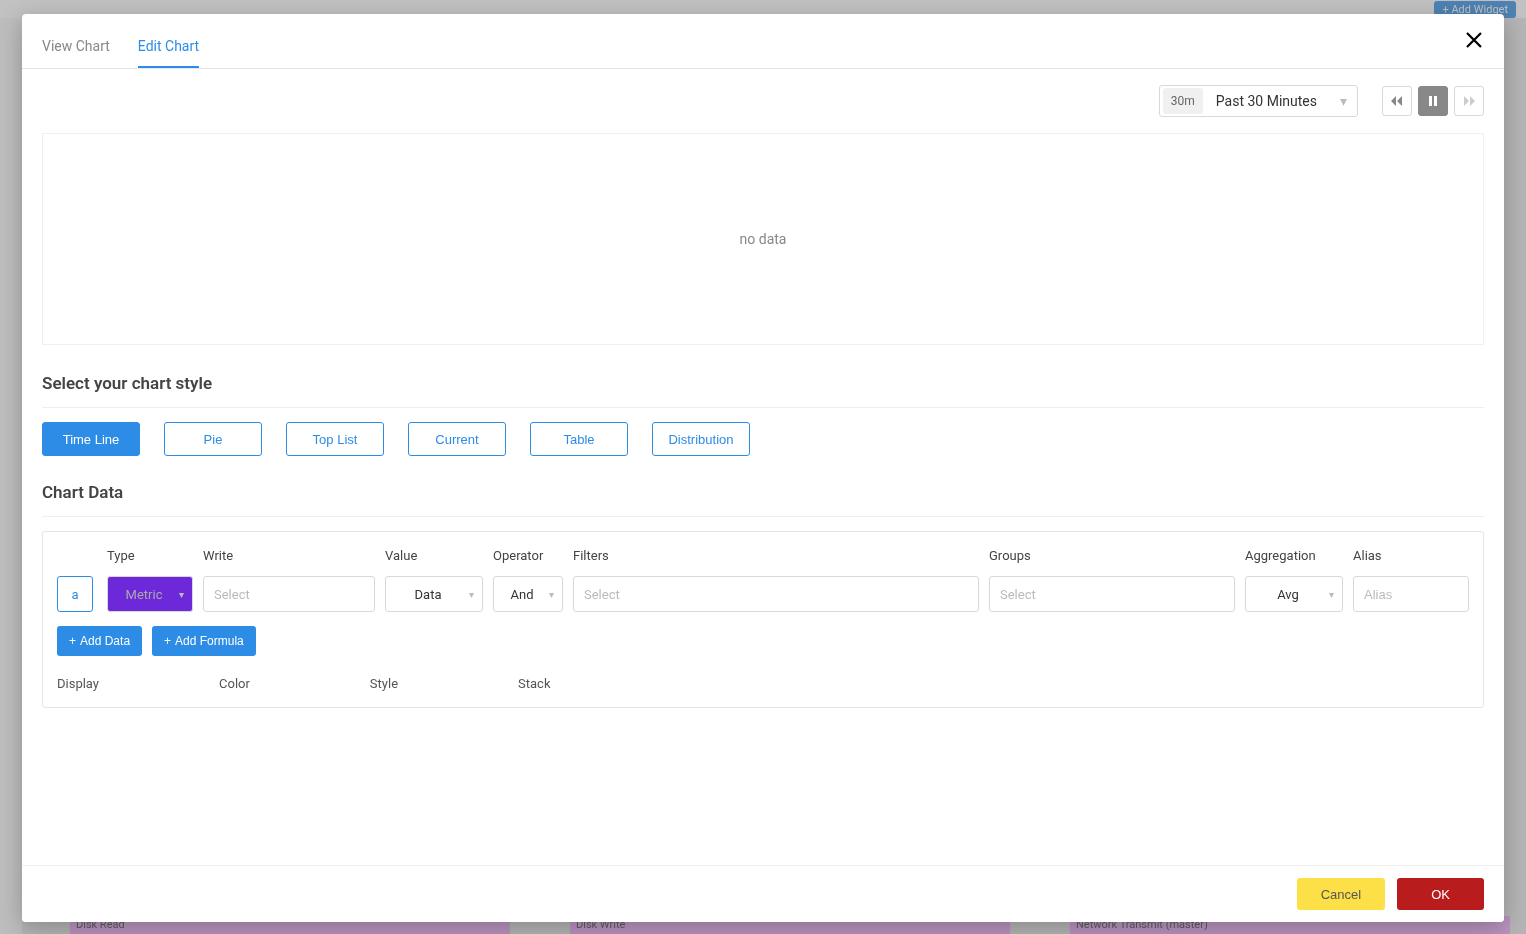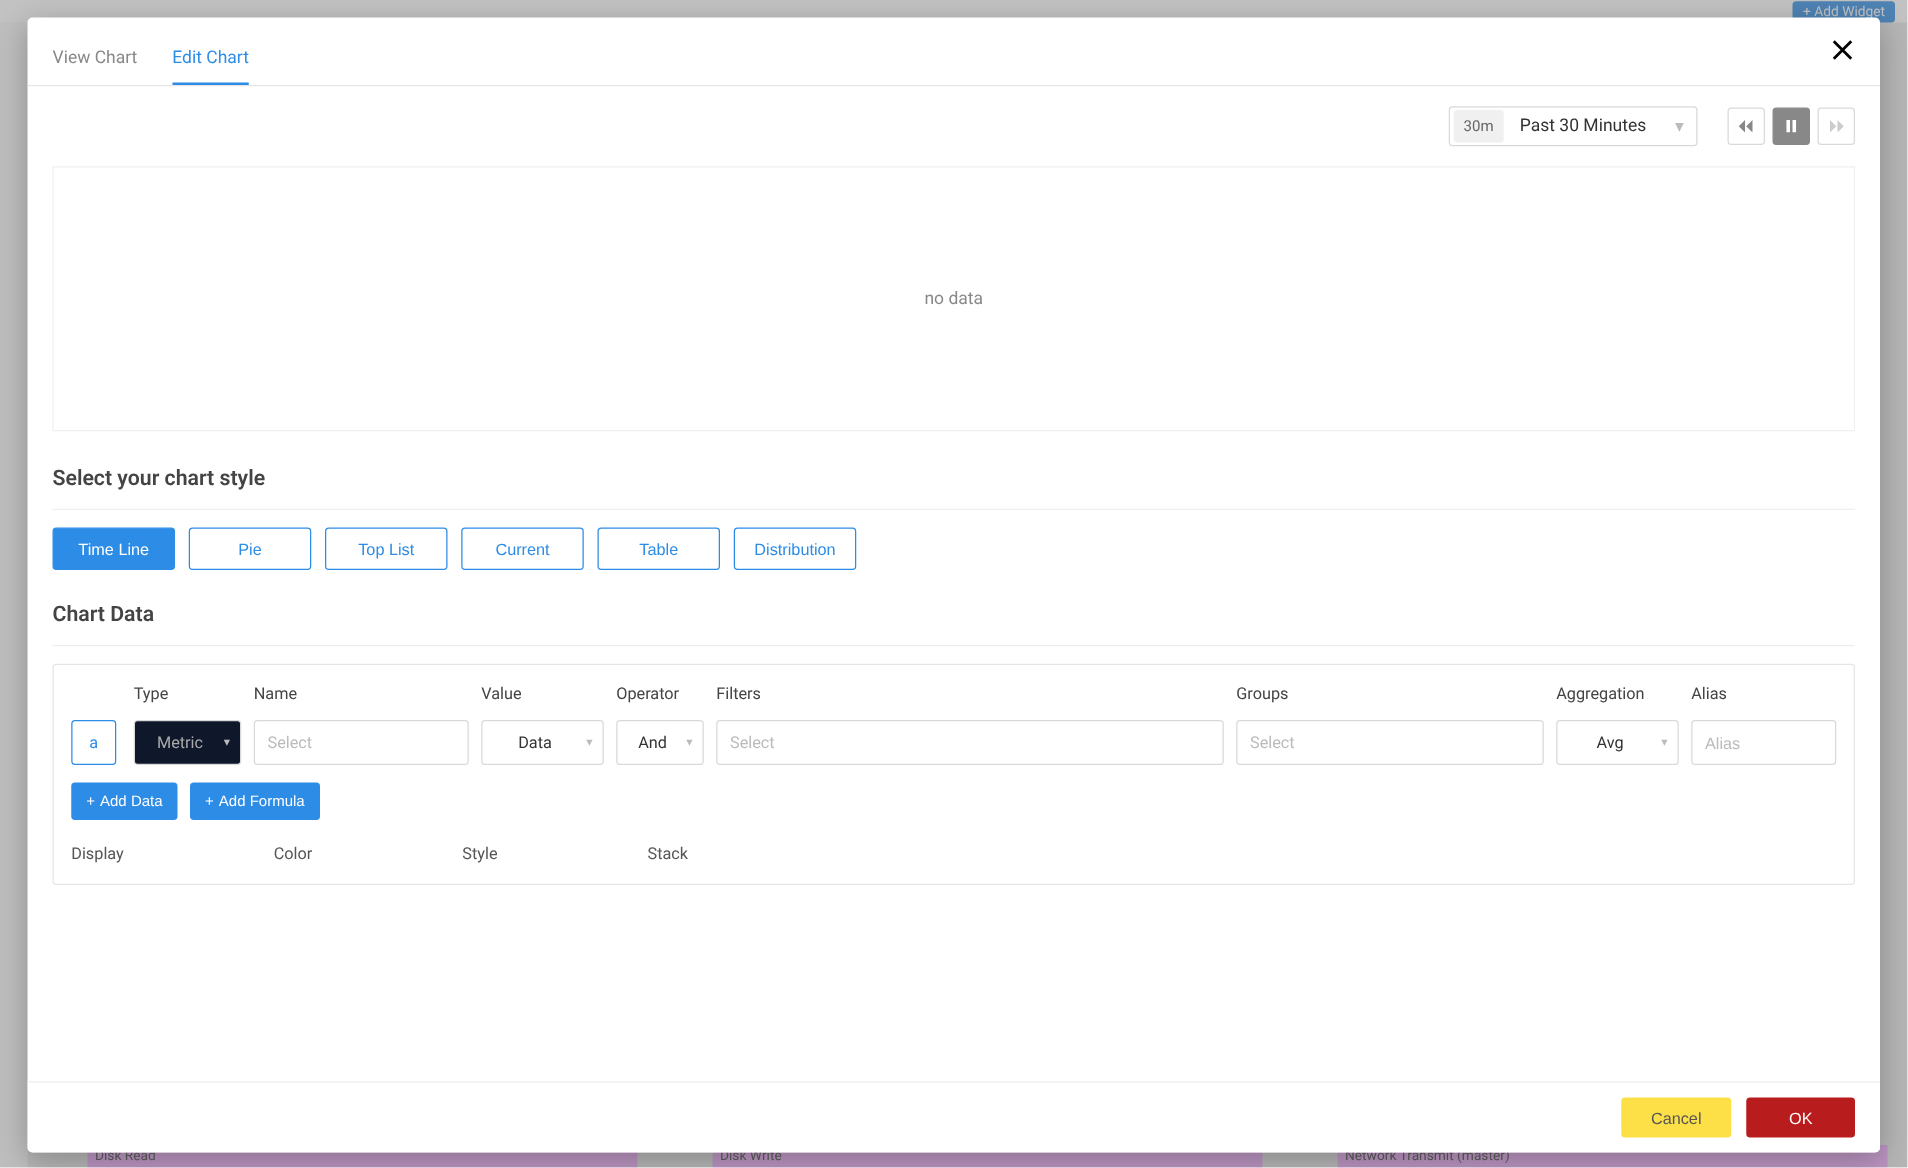--- a/index.html
+++ b/index.html
@@ -182,21 +182,21 @@
 }
 .section-title {
   font-size: 17px;
   font-weight: 600;
   color: #444;
   margin-bottom: 14px;
 }
 .hr { border-top: 1px solid #eee; margin-bottom: 14px; }
 .style-buttons {
   display: flex;
-  gap: 11px;
+  gap: 24px;
   margin-bottom: 26px;
 }
 .style-btn {
   min-width: 98px;
   height: 34px;
   border: 1px solid #2d8ce6;
   background: #fff;
   color: #2d8ce6;
   border-radius: 3px;
   font-size: 13px;
@@ -245,21 +245,21 @@
 }
 .cell-select .caret {
   position: absolute;
   right: 8px;
   top: 50%;
   transform: translateY(-50%);
   color: #bbb;
   font-size: 10px;
 }
 .cell-select.center { justify-content: center; padding-right: 22px; }
-.cell-select.disabled { background: #0f172a; color: #aaa; }
+.cell-select.disabled { background: #6d28d9; color: #aaa; }
 .key-chip {
   width: 36px; height: 36px;
   border: 1px solid #2d8ce6;
   color: #2d8ce6;
   border-radius: 3px;
   display: flex; align-items: center; justify-content: center;
   font-size: 13px;
 }
 input.cell-input { outline: none; }
 input.cell-input::placeholder { color: #bbb; }
@@ -396,21 +396,21 @@
           <div class="key-chip">a</div>
         </div>
         <div class="col type-col">
           <div class="col-label">Type</div>
           <div class="cell-select disabled center">
             <span>Metric</span>
             <span class="caret">▾</span>
           </div>
         </div>
         <div class="col name-col">
-          <div class="col-label">Name</div>
+          <div class="col-label">Write</div>
           <div class="cell-select">
             <span style="color:#bbb">Select</span>
           </div>
         </div>
         <div class="col value-col">
           <div class="col-label">Value</div>
           <div class="cell-select center">
             <span>Data</span>
             <span class="caret">▾</span>
           </div>

